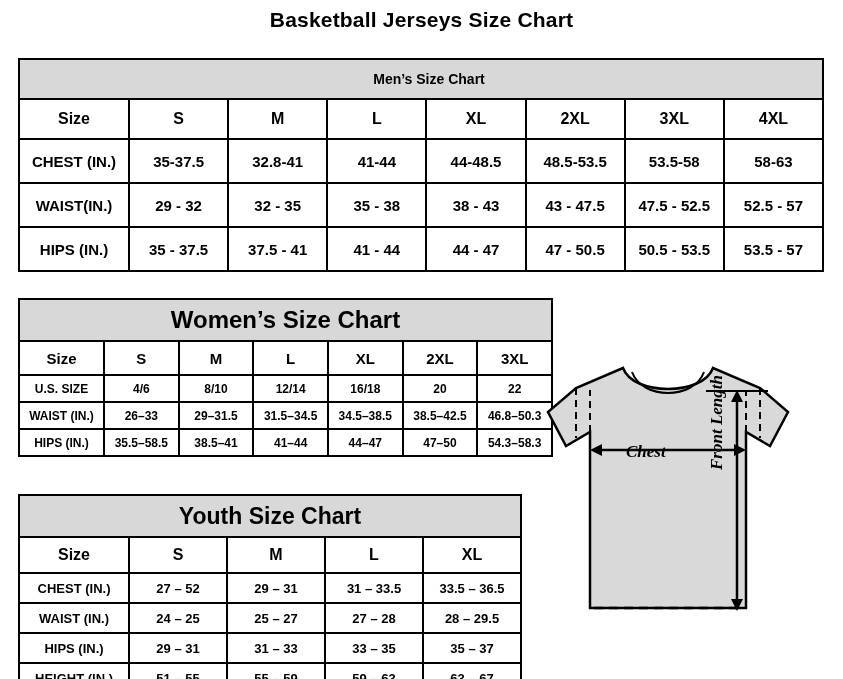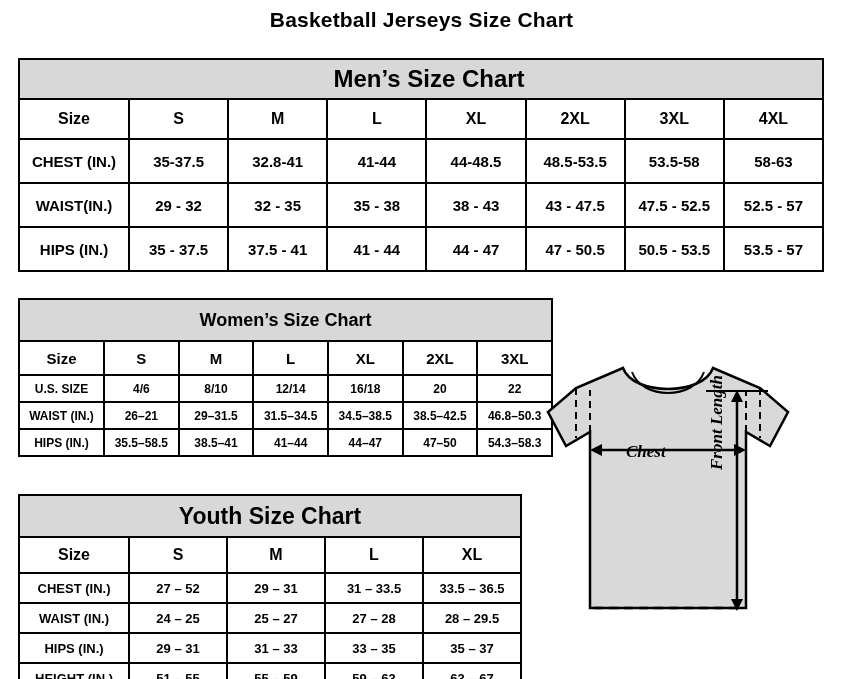--- a/index.html
+++ b/index.html
@@ -56,37 +56,37 @@
   }
 
   
   #mens-wrap {
     position: absolute;
     left: 18px;
     top: 58px;
     width: 806px;
   }
   #mens-table { width: 806px; }
-  #mens-table .caption-cell { height: 38px; font-size: 24px; padding-left: 16px; }
+  #mens-table .caption-cell { height: 38px; font-size: 14px; padding-left: 16px; }
   #mens-table .hdr-cell { height: 38px; font-size: 16px; }
   #mens-table td.data-cell, #mens-table td.row-label {
     height: 42px;
     font-size: 15px;
   }
   #mens-table col.c0 { width: 110px; }
 
   
   #womens-wrap {
     position: absolute;
     left: 18px;
     top: 298px;
     width: 535px;
   }
   #womens-table { width: 535px; }
-  #womens-table .caption-cell { height: 40px; font-size: 18px; margin-top: 8px; }
+  #womens-table .caption-cell { height: 40px; font-size: 24px; margin-top: 8px; }
   #womens-table .hdr-cell { height: 32px; font-size: 15px; }
   #womens-table td.data-cell, #womens-table td.row-label {
     height: 25px;
     font-size: 12px;
   }
   #womens-table col.c0 { width: 85px; }
 
   
   #youth-wrap {
     position: absolute;
@@ -226,21 +226,21 @@
         <td class="row-label">U.S.  SIZE</td>
         <td class="data-cell">4/6</td>
         <td class="data-cell">8/10</td>
         <td class="data-cell">12/14</td>
         <td class="data-cell">16/18</td>
         <td class="data-cell">20</td>
         <td class="data-cell">22</td>
       </tr>
       <tr>
         <td class="row-label">WAIST  (IN.)</td>
-        <td class="data-cell">26–21</td>
+        <td class="data-cell">26–33</td>
         <td class="data-cell">29–31.5</td>
         <td class="data-cell">31.5–34.5</td>
         <td class="data-cell">34.5–38.5</td>
         <td class="data-cell">38.5–42.5</td>
         <td class="data-cell">46.8–50.3</td>
       </tr>
       <tr>
         <td class="row-label">HIPS  (IN.)</td>
         <td class="data-cell">35.5–58.5</td>
         <td class="data-cell">38.5–41</td>

